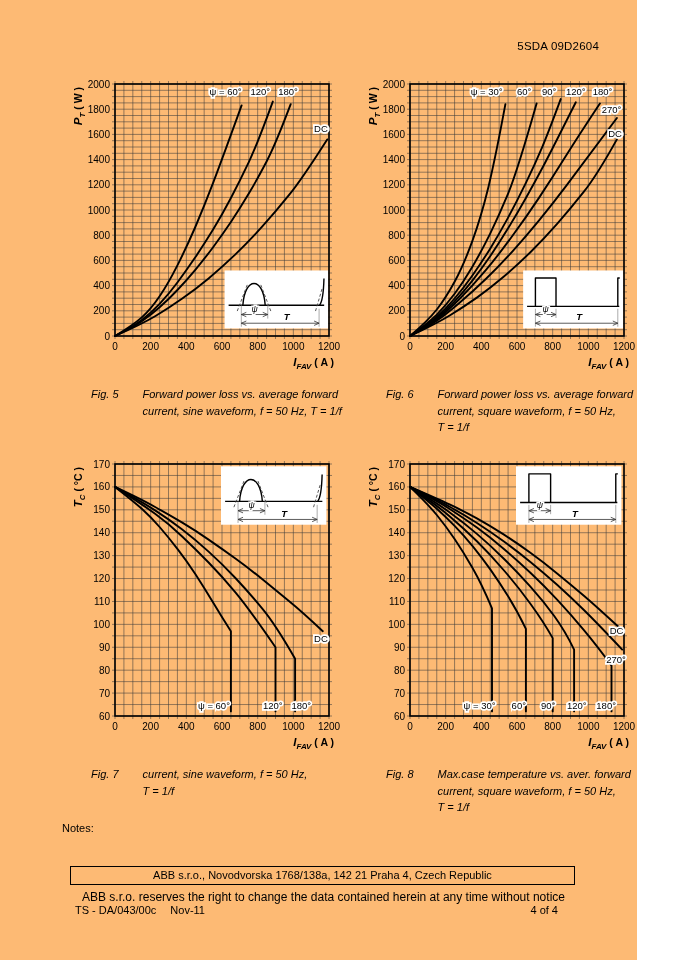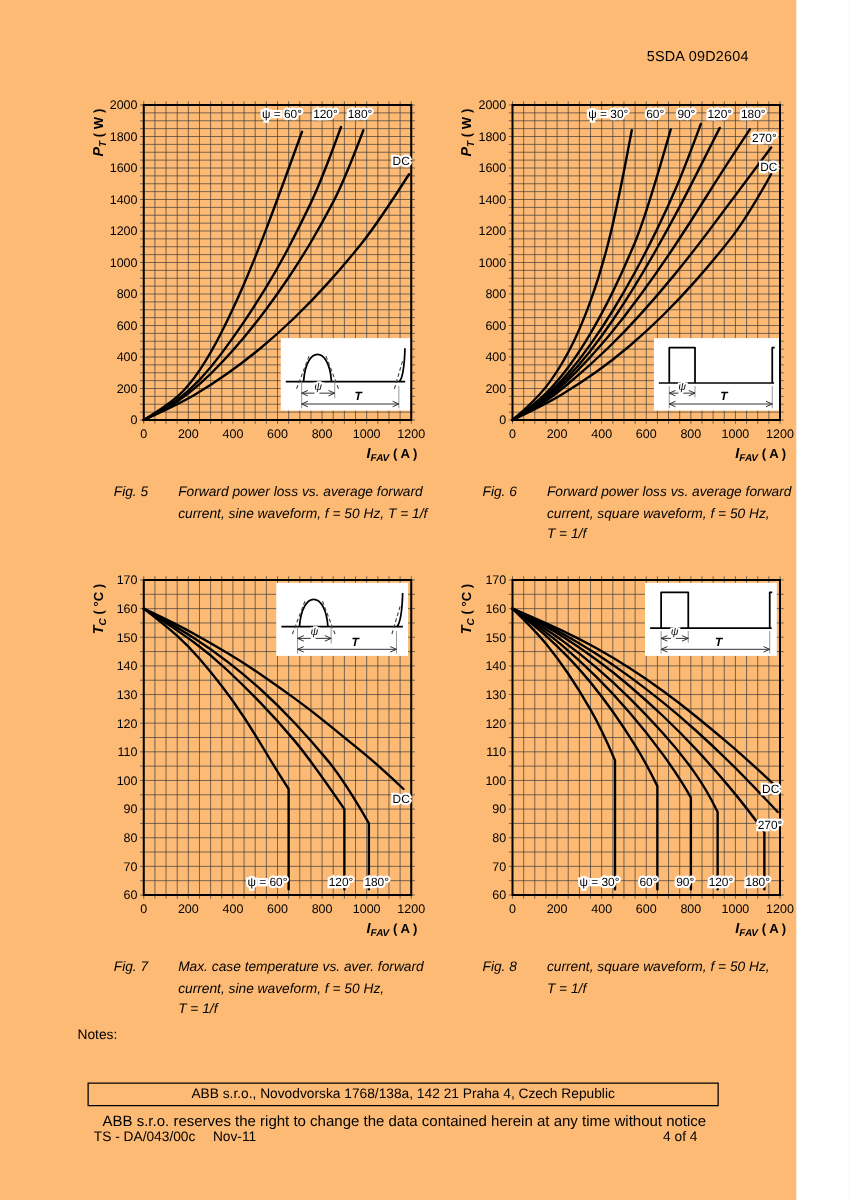--- a/index.html
+++ b/index.html
@@ -747,21 +747,20 @@
         <text x="53" y="84.22727272727272" text-anchor="end" font-size="10">140</text>
         <text x="53" y="61.31818181818181" text-anchor="end" font-size="10">150</text>
         <text x="53" y="38.40909090909091" text-anchor="end" font-size="10">160</text>
         <text x="53" y="15.5" text-anchor="end" font-size="10">170</text>
         <text transform="rotate(-90 25 15)" x="25" y="15" text-anchor="end"><tspan font-size="11.5" font-style="italic" font-weight="bold">T</tspan><tspan font-size="8" font-style="italic" font-weight="bold" dy="2.5">C</tspan><tspan font-size="10.5" font-weight="bold" dy="-2.5"> ( °C )</tspan></text>
         <text x="277" y="294" text-anchor="end"><tspan font-size="11.5" font-style="italic" font-weight="bold">I</tspan><tspan font-size="8" font-style="italic" font-weight="bold" dy="2.5">FAV</tspan><tspan font-size="10.5" font-weight="bold" dy="-2.5"> ( A )</tspan></text>
       </svg>
     <figcaption class="caption">
       <span class="cap-id">Fig. 7</span>
       <span class="cap-lines">
-          <div>Max. case temperature vs. aver. forward</div>
           <div>current, sine waveform, f = 50 Hz,</div>
           <div>T = 1/f</div>
         </span>
     </figcaption>
   </figure>
 
   <figure class="fig" id="fig8" style="margin:0">
     <svg class="chart" width="292" height="300">
         <g stroke="#3a3a3a" stroke-width="0.55">
           <line x1="58" y1="12" x2="58" y2="264"></line>
@@ -957,20 +956,21 @@
         <text x="53" y="84.22727272727272" text-anchor="end" font-size="10">140</text>
         <text x="53" y="61.31818181818181" text-anchor="end" font-size="10">150</text>
         <text x="53" y="38.40909090909091" text-anchor="end" font-size="10">160</text>
         <text x="53" y="15.5" text-anchor="end" font-size="10">170</text>
         <text transform="rotate(-90 25 15)" x="25" y="15" text-anchor="end"><tspan font-size="11.5" font-style="italic" font-weight="bold">T</tspan><tspan font-size="8" font-style="italic" font-weight="bold" dy="2.5">C</tspan><tspan font-size="10.5" font-weight="bold" dy="-2.5"> ( °C )</tspan></text>
         <text x="277" y="294" text-anchor="end"><tspan font-size="11.5" font-style="italic" font-weight="bold">I</tspan><tspan font-size="8" font-style="italic" font-weight="bold" dy="2.5">FAV</tspan><tspan font-size="10.5" font-weight="bold" dy="-2.5"> ( A )</tspan></text>
       </svg>
     <figcaption class="caption">
       <span class="cap-id">Fig. 8</span>
       <span class="cap-lines">
+          <div>Max.case temperature vs. aver. forward</div>
           <div>current, square waveform, f = 50 Hz,</div>
           <div>T = 1/f</div>
         </span>
     </figcaption>
   </figure>
 
   <div class="notes">Notes:</div>
 
   <div class="addr-box">ABB s.r.o., Novodvorska 1768/138a, 142 21 Praha 4, Czech Republic</div>
 

